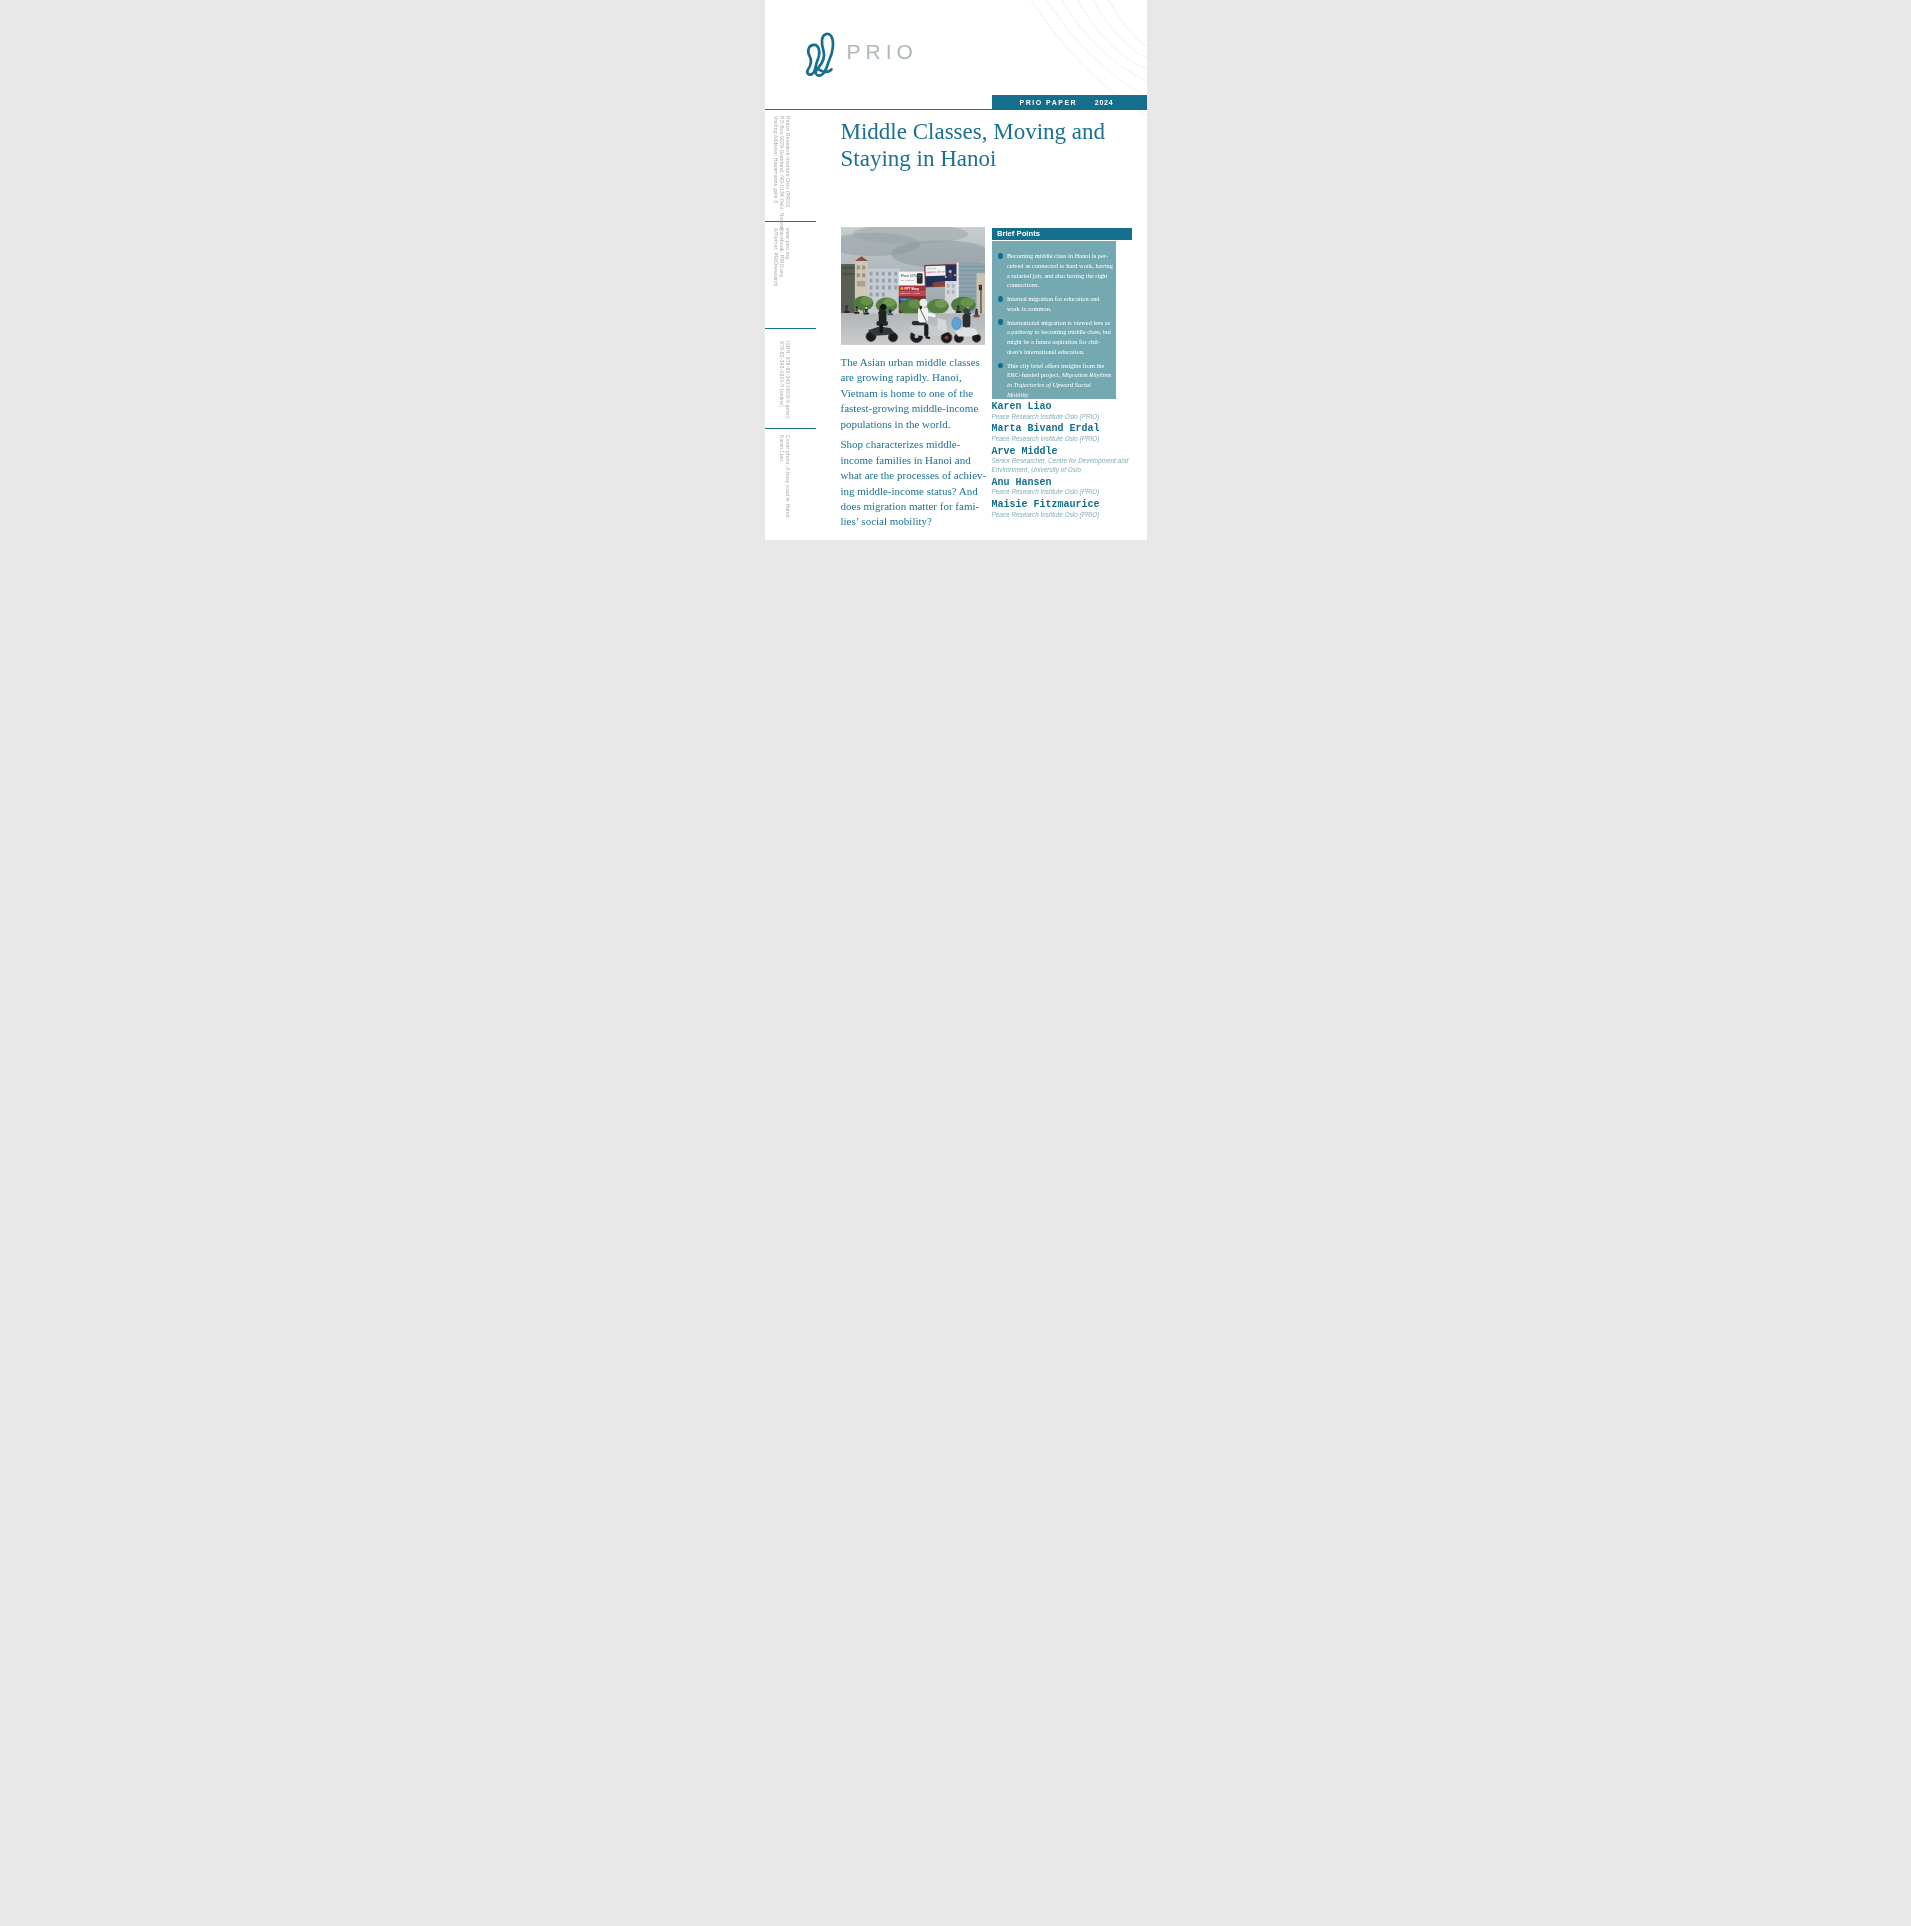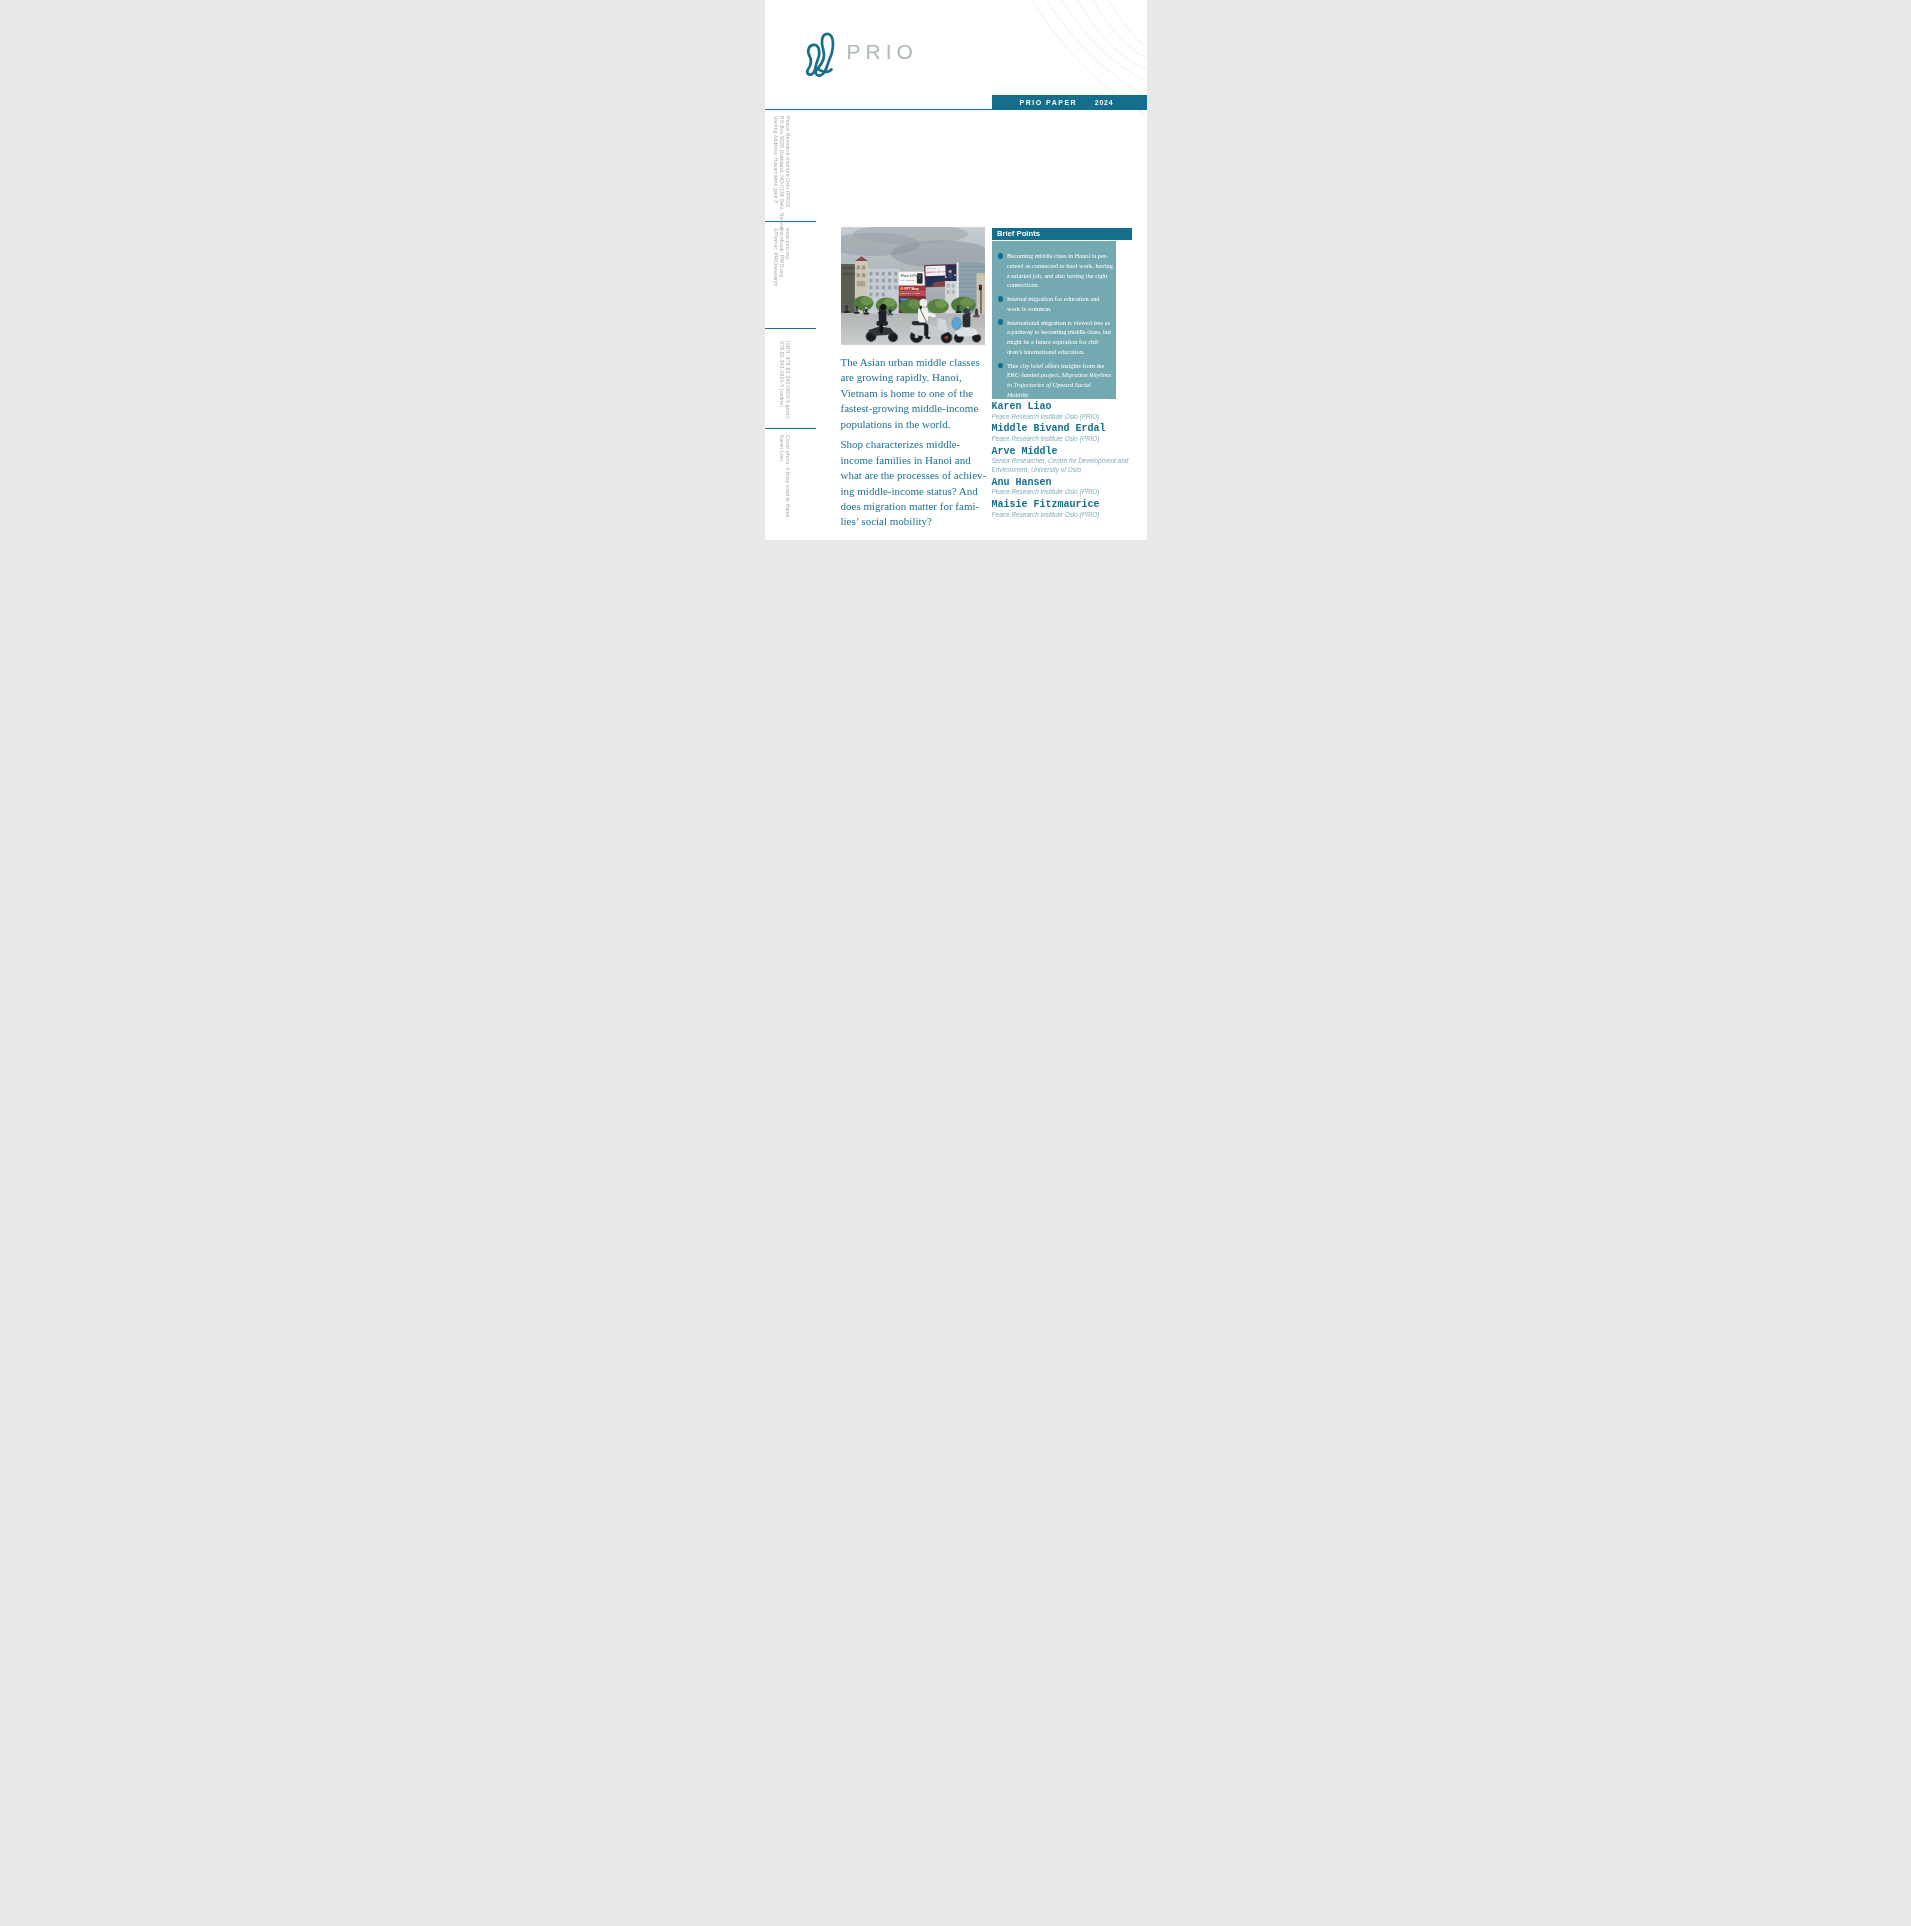--- a/index.html
+++ b/index.html
@@ -130,20 +130,22 @@
     </svg>
     <div class="logo-word">PRIO</div>
   </div>
 
   <div class="top-rule"></div>
   <div class="banner">
     <span>PRIO PAPER</span>
     <span class="year">2024</span>
   </div>
 
+  <h1 class="title" style="margin:0; font-weight:normal;">Middle Classes, Moving and
+Staying in Hanoi</h1>
 
   <svg class="photo" viewBox="0 0 374 306">
     <defs>
       <linearGradient id="skyG" x1="0" y1="0" x2="0" y2="1">
         <stop offset="0" stop-color="#c7cdd0"></stop>
           <stop offset="0.55" stop-color="#adb6ba"></stop>
           <stop offset="1" stop-color="#9aa4a9"></stop>
       </linearGradient>
       <linearGradient id="roadG" x1="0" y1="0" x2="0" y2="1">
         <stop offset="0" stop-color="#b2b5b6"></stop>
@@ -391,21 +393,21 @@
 does migration matter for fami-
 lies’ social mobility?</p>
   </div>
 
   <div class="authors">
     <div class="author">
       <span class="name">Karen Liao</span>
       <span class="affil">Peace Research Institute Oslo (PRIO)</span>
     </div>
     <div class="author">
-      <span class="name">Middle Bivand Erdal</span>
+      <span class="name">Marta Bivand Erdal</span>
       <span class="affil">Peace Research Institute Oslo (PRIO)</span>
     </div>
     <div class="author">
       <span class="name">Arve Middle</span>
       <span class="affil">Senior Researcher, Centre for Development and Environment, University of Oslo</span>
     </div>
     <div class="author">
       <span class="name">Anu Hansen</span>
       <span class="affil">Peace Research Institute Oslo (PRIO)</span>
     </div>

